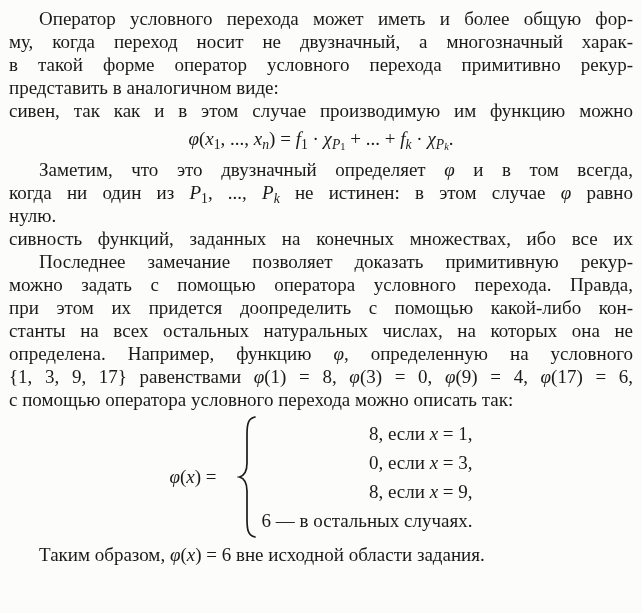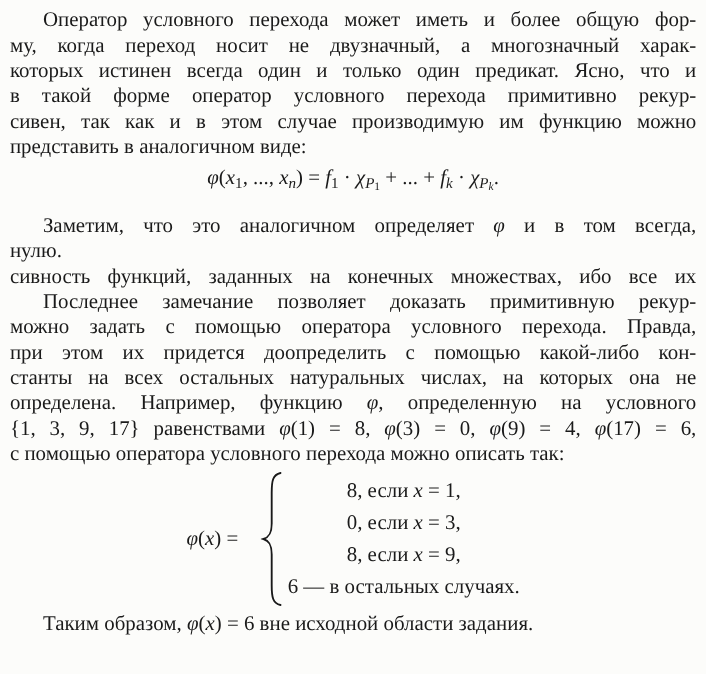--- a/index.html
+++ b/index.html
@@ -45,52 +45,52 @@
   }
   .s2 {
     font-size: 0.55em;
     vertical-align: -0.52em;
   }
   .formula {
     text-align: center;
     text-align-last: center;
     line-height: 24px;
     height: 24px;
-    margin: 5px 0 20px 0;
+    margin: 5px 0 7px 0;
   }
   .cases {
     display: flex;
     justify-content: center;
     align-items: center;
     margin: 4px 0 4px 0;
   }
   .cases-lhs { margin-right: 20px; white-space: nowrap; }
   .cases-brace { flex: 0 0 auto; margin-right: 5px; display: block; }
-  .cases-col { text-align: center; }
+  .cases-col { text-align: right; }
   .case-line {
     line-height: 29px;
     white-space: nowrap;
   }
 </style>
 </head>
 <body style="background: rgb(252, 252, 250);">
 
 <main class="page">
   <article class="doc" id="doc" style="color: rgb(26, 26, 26);">
       <div class="para">
         <div class="line indent"><span>Оператор условного перехода может иметь и более общую фор-</span></div>
         <div class="line"><span>му, когда переход носит не двузначный, а многозначный харак-</span></div>
-        <div class="line"><span>которых истинен всегда один и только один предикат. Ясно, что и</span></div>
         <div class="line"><span>в такой форме оператор условного перехода примитивно рекур-</span></div>
+        <div class="line end"><span>представить в аналогичном виде:</span></div>
         <div class="line"><span>сивен, так как и в этом случае производимую им функцию можно</span></div>
-        <div class="line end"><span>представить в аналогичном виде:</span></div>
       </div>
       <div class="formula"><span class="i">φ</span><span>(</span><span class="i">x</span><span class="s">1</span><span>, ..., </span><span class="i">x</span><span class="i s">n</span><span>) = </span><span class="i">f</span><span class="s">1</span><span> · </span><span class="i">χ</span><span class="i s">P</span><span class="s2">1</span><span> + ... + </span><span class="i">f</span><span class="i s">k</span><span> · </span><span class="i">χ</span><span class="i s">P</span><span class="i s2">k</span><span>.</span></div>
       <div class="para">
-        <div class="line indent"><span>Заметим, что это аналогичном определяет </span><span class="i">φ</span><span> и в том всегда,</span></div>
+        <div class="line indent"><span>Заметим, что это двузначный определяет </span><span class="i">φ</span><span> и в том всегда,</span></div>
+        <div class="line"><span>когда ни один из </span><span class="i">P</span><span class="s">1</span><span>, ..., </span><span class="i">P</span><span class="i s">k</span><span> не истинен: в этом случае </span><span class="i">φ</span><span> равно</span></div>
         <div class="line end"><span>нулю.</span></div>
       </div>
       <div class="para">
         <div class="line"><span>сивность функций, заданных на конечных множествах, ибо все их</span></div>
         <div class="line indent"><span>Последнее замечание позволяет доказать примитивную рекур-</span></div>
         <div class="line"><span>можно задать с помощью оператора условного перехода. Правда,</span></div>
         <div class="line"><span>при этом их придется доопределить с помощью какой-либо кон-</span></div>
         <div class="line"><span>станты на всех остальных натуральных числах, на которых она не</span></div>
         <div class="line"><span>определена. Например, функцию </span><span class="i">φ</span><span>, определенную на условного</span></div>
         <div class="line"><span>{1, 3, 9, 17} равенствами </span><span class="i">φ</span><span>(1) = 8, </span><span class="i">φ</span><span>(3) = 0, </span><span class="i">φ</span><span>(9) = 4, </span><span class="i">φ</span><span>(17) = 6,</span></div>

